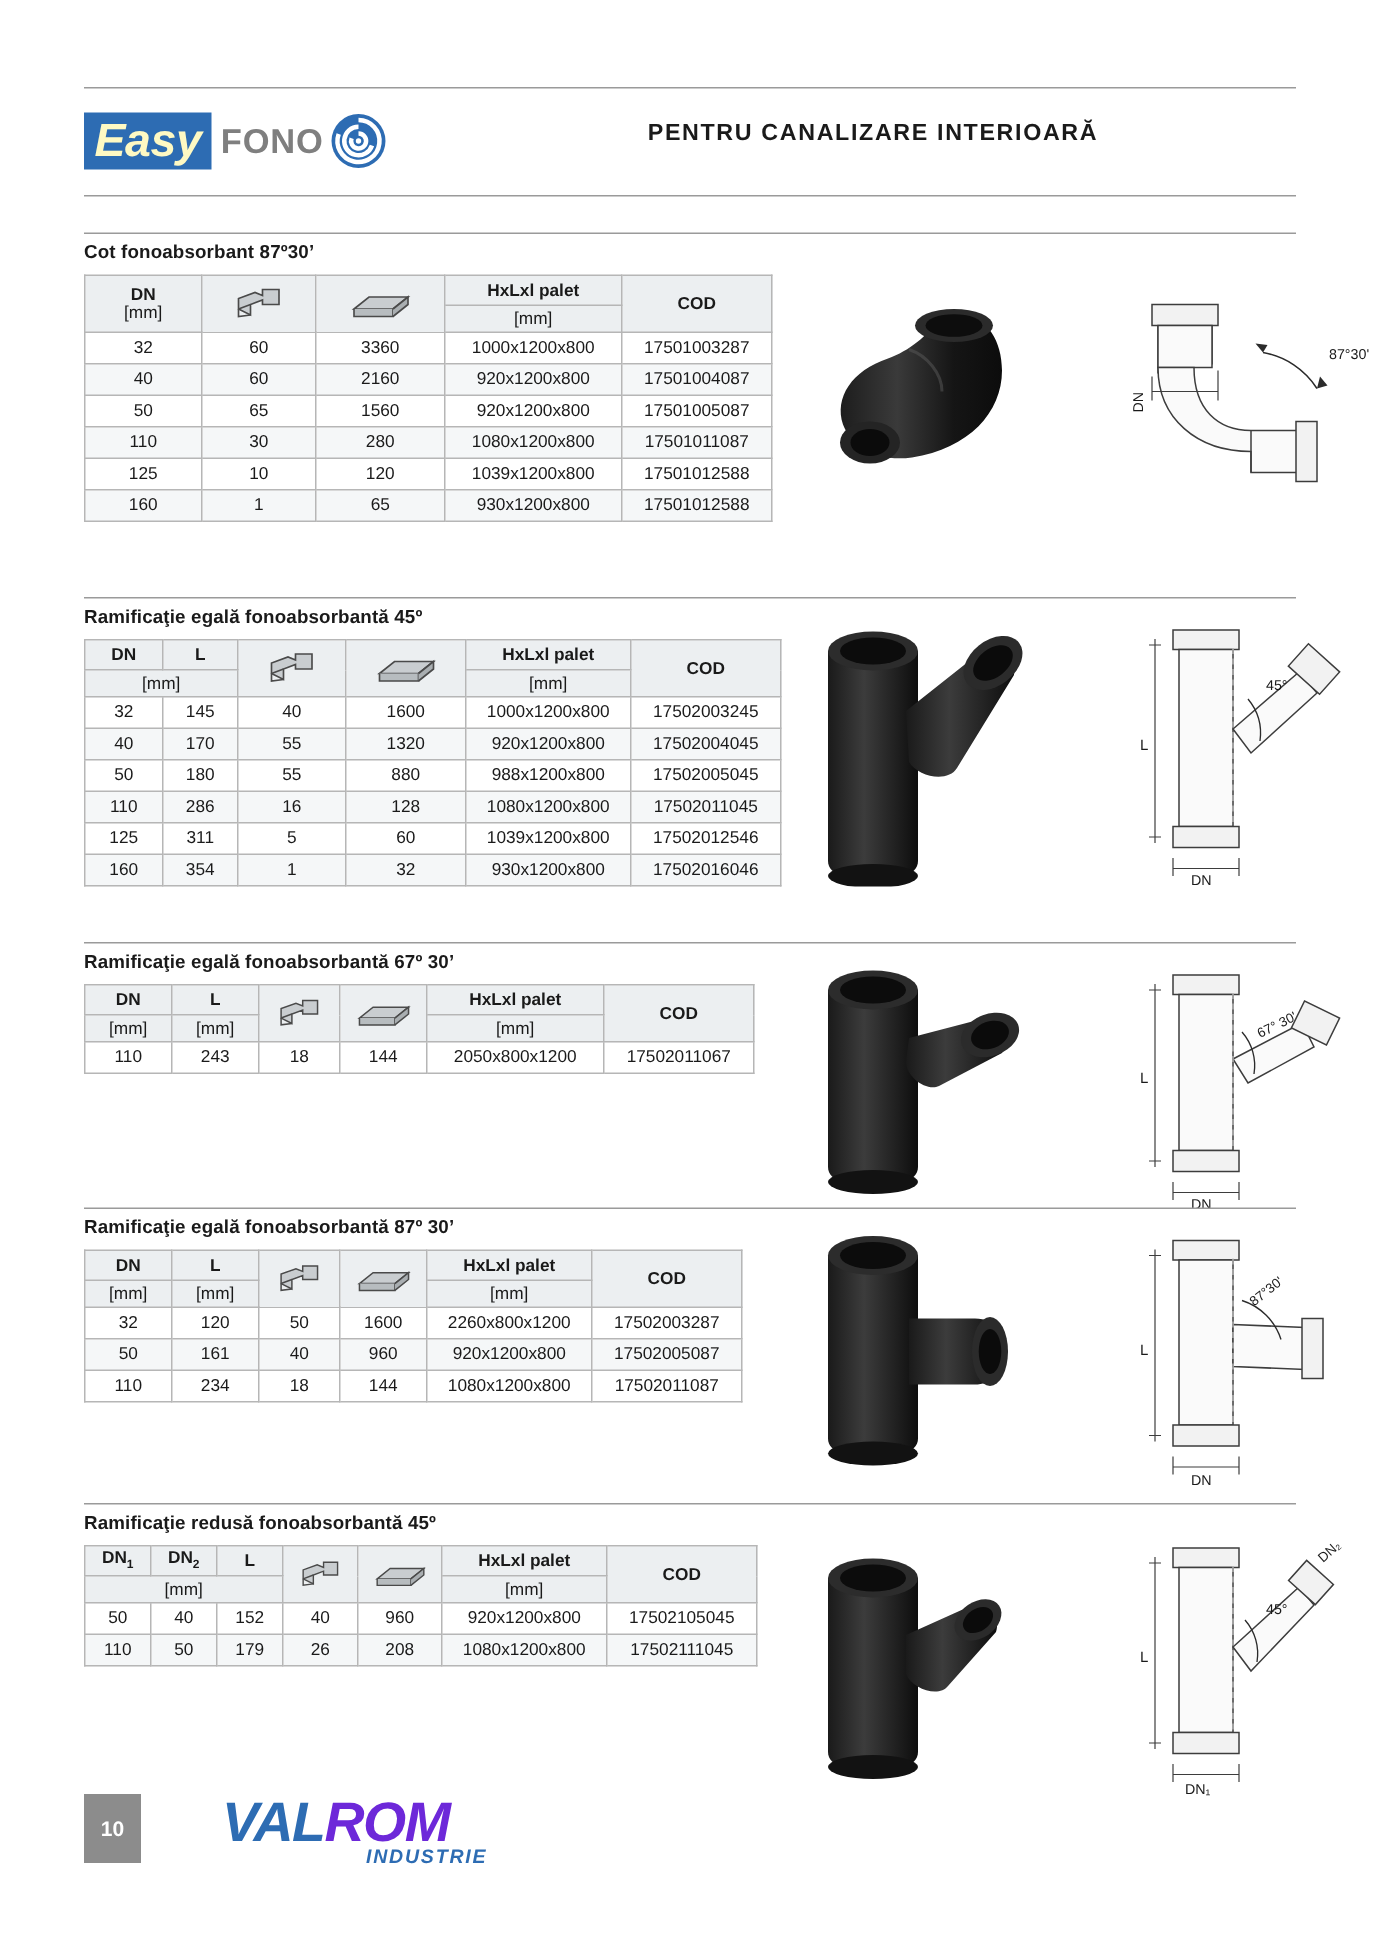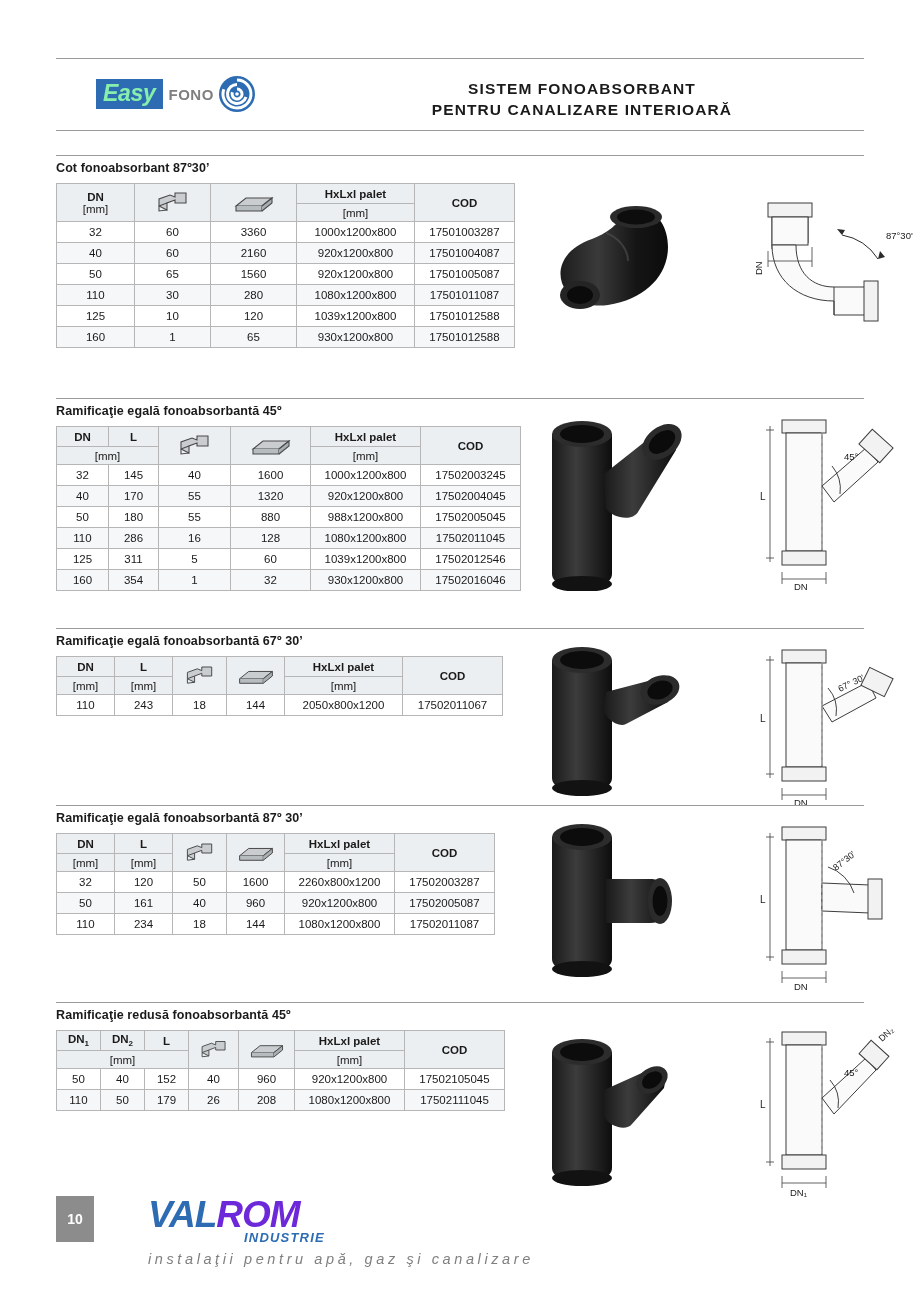--- a/index.html
+++ b/index.html
@@ -25,33 +25,32 @@
     background: #9a9a9a;
   }
   .logo-easyfono {
     position: absolute;
     left: 56px; top: 72px;
     width: 208px; height: 44px;
     display: flex; align-items: center;
   }
   .lf-badge {
     background: #2d6cb3;
-    color: #86efac;
+    color: #fef9c3;
     font-style: italic;
     font-weight: bold;
-    font-size: 23px;
+    font-size: 31px;
     padding: 3px 7px 4px 7px;
     letter-spacing: -0.3px;
     line-height: 1;
-    margin-left: 40px;
   }
   .lf-word {
     color: #7f7f7f;
     font-weight: bold;
-    font-size: 15px;
+    font-size: 23px;
     letter-spacing: 0.5px;
     margin-left: 6px;
     line-height: 1;
   }
   .lf-spiral {
     margin-left: 4px;
     width: 38px; height: 38px;
   }
   .header-title {
     position: absolute;
@@ -164,21 +163,20 @@
         <circle cx="19" cy="19" r="18" fill="#2d6cb3"></circle>
         <path d="M19 5 a14 14 0 1 1 -13.2 9.3" fill="none" stroke="#ffffff" stroke-width="3"></path>
         <path d="M19 9.5 a9.5 9.5 0 1 0 9 12.5" fill="none" stroke="#ffffff" stroke-width="3"></path>
         <path d="M19 14 a5 5 0 1 1 -4.6 3.2" fill="none" stroke="#ffffff" stroke-width="3"></path>
         <circle cx="19" cy="19" r="1.8" fill="#ffffff"></circle>
       </svg>
     </span>
   </div>
 
   <div class="header-title">
-    <div>SISTEM FONOABSORBANT</div>
     <div>PENTRU CANALIZARE INTERIOARĂ</div>
   </div>
 
   <div class="section" style="top:155px;">
     <div class="section-rule"></div>
     <div class="section-title">Cot fonoabsorbant 87º30’</div>
 
     <div class="table-wrap">
       <table class="spec">
         <thead>
@@ -718,15 +716,14 @@
 
   <div class="footer-pagebox">10</div>
 
   <div class="valrom">
     <div class="valrom-word">
       <span class="valrom-val">VAL</span><span class="valrom-rom">ROM</span>
     </div>
     <div class="valrom-sub">INDUSTRIE</div>
   </div>
 
-  <div class="footer-slogan">instalaţii pentru apă, gaz şi canalizare</div>
 
 </div>
 
 </body></html>

